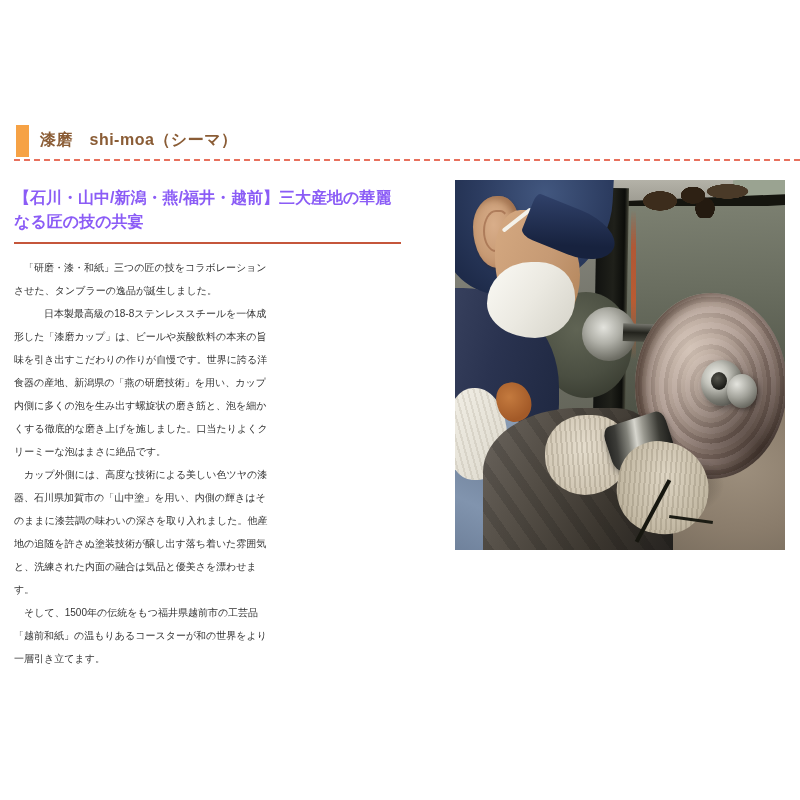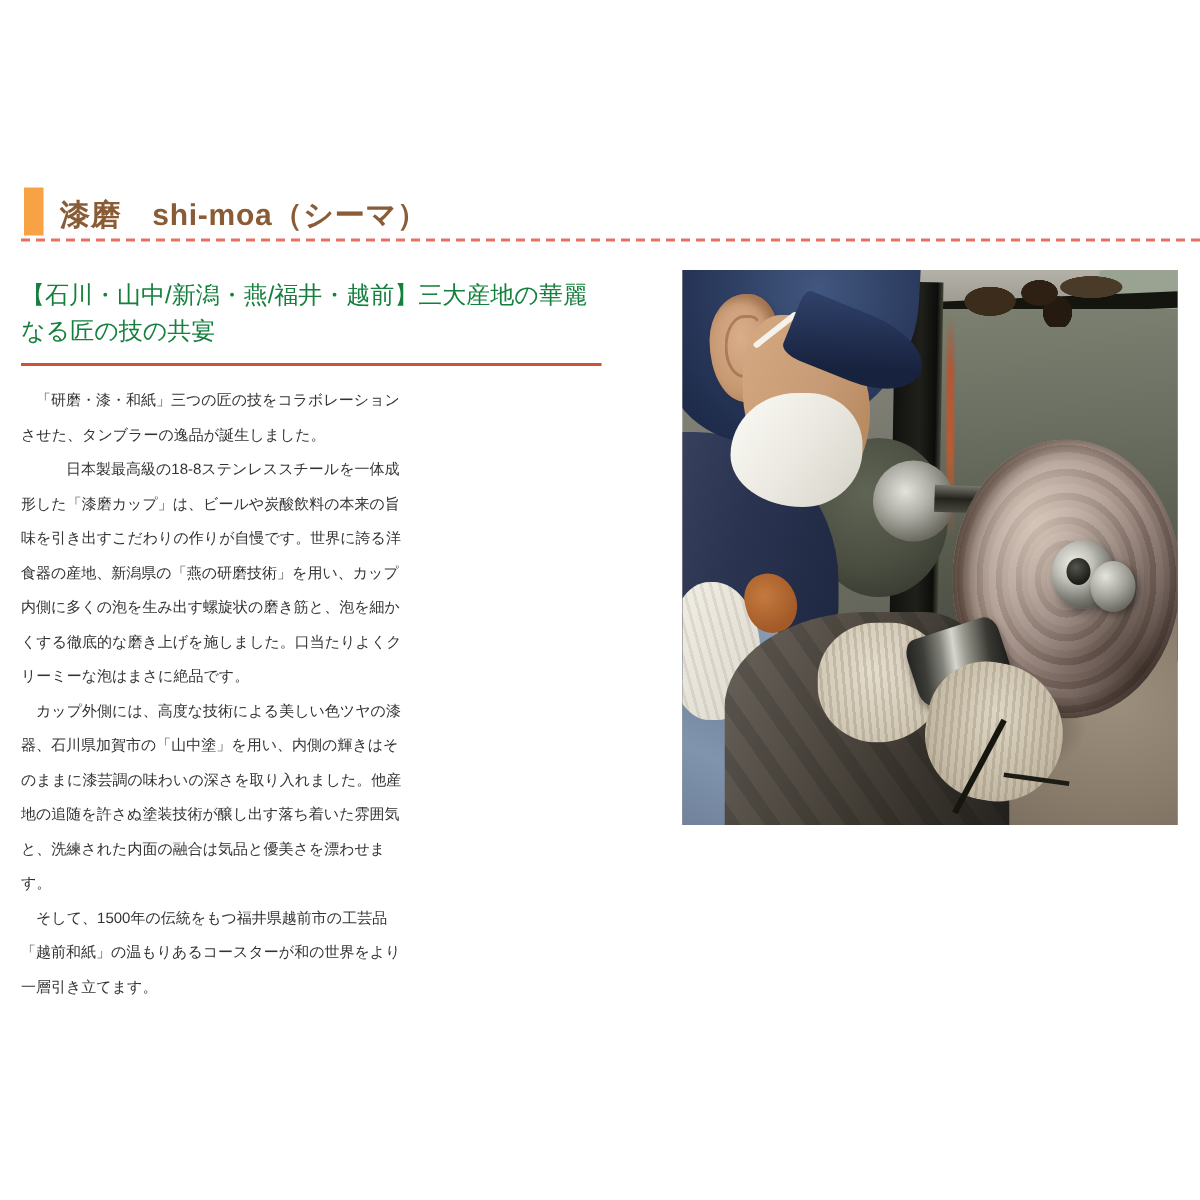--- a/index.html
+++ b/index.html
@@ -11,27 +11,27 @@
   
   .title-bar{
     position:absolute;left:14px;top:125px;width:786px;height:34px;
     border-bottom:2px dashed #e8705c;
   }
   .title-accent{
     position:absolute;left:2px;top:0;width:13px;height:32px;background:#f6a245;
   }
   .title-text{
     position:absolute;left:26px;top:5px;margin:0;
-    font-size:20px;font-weight:bold;color:#8a5c35;letter-spacing:.5px;
+    font-size:16px;font-weight:bold;color:#8a5c35;letter-spacing:.5px;
     white-space:pre;
   }
   
   .catch-heading{
     position:absolute;left:14px;top:186px;margin:0;width:400px;
-    font-size:16px;font-weight:normal;line-height:24px;color:#15803d;
+    font-size:16px;font-weight:bold;line-height:24px;color:#8b5cf6;
     white-space:pre;
   }
   .heading-divider{
     position:absolute;left:14px;top:242px;width:387px;height:2px;background:#c5563b;
   }
   .article-body{
     position:absolute;left:14px;top:256px;width:420px;
     font-size:10px;line-height:23px;color:#333333;white-space:pre;
   }
   

